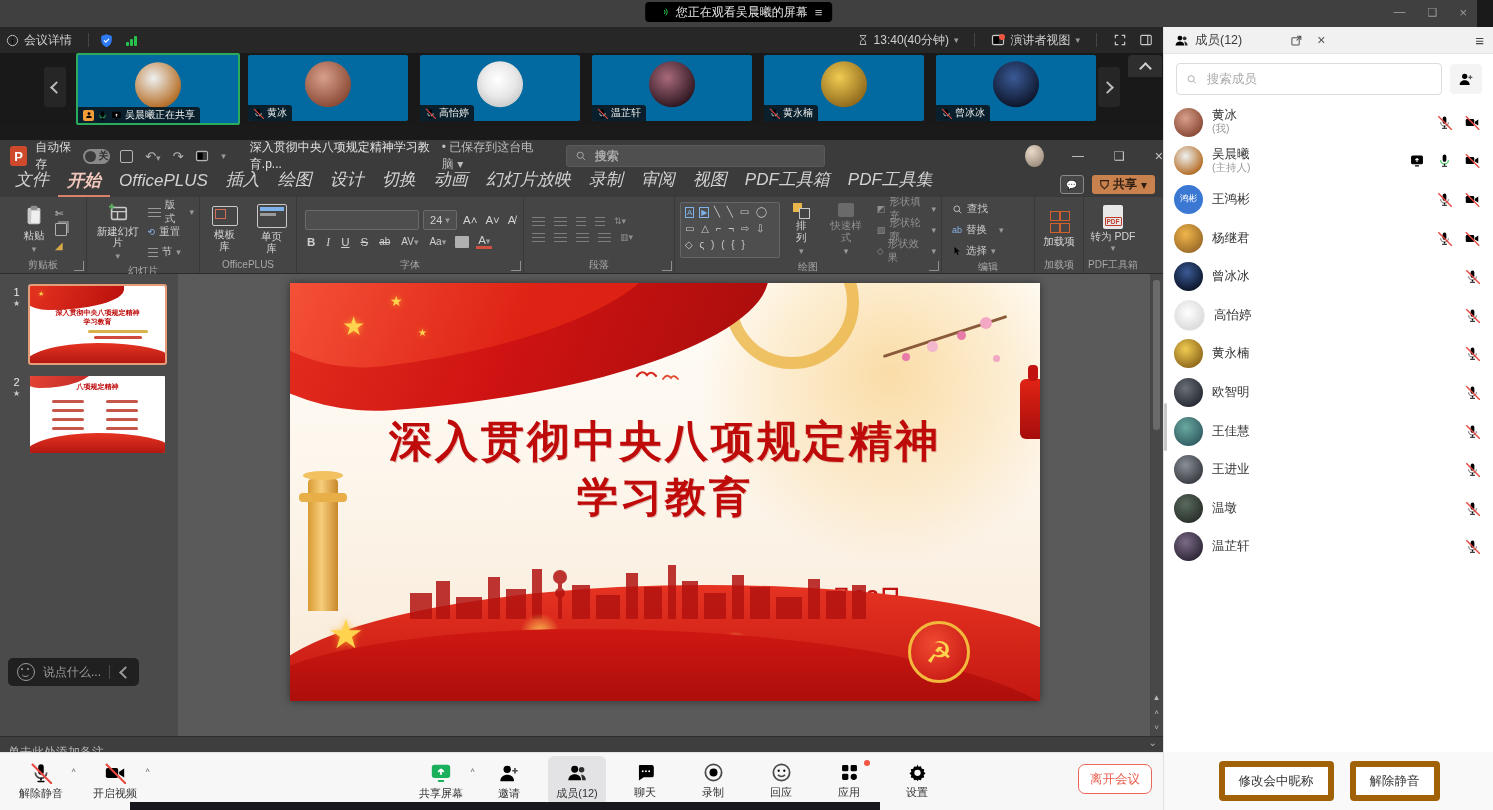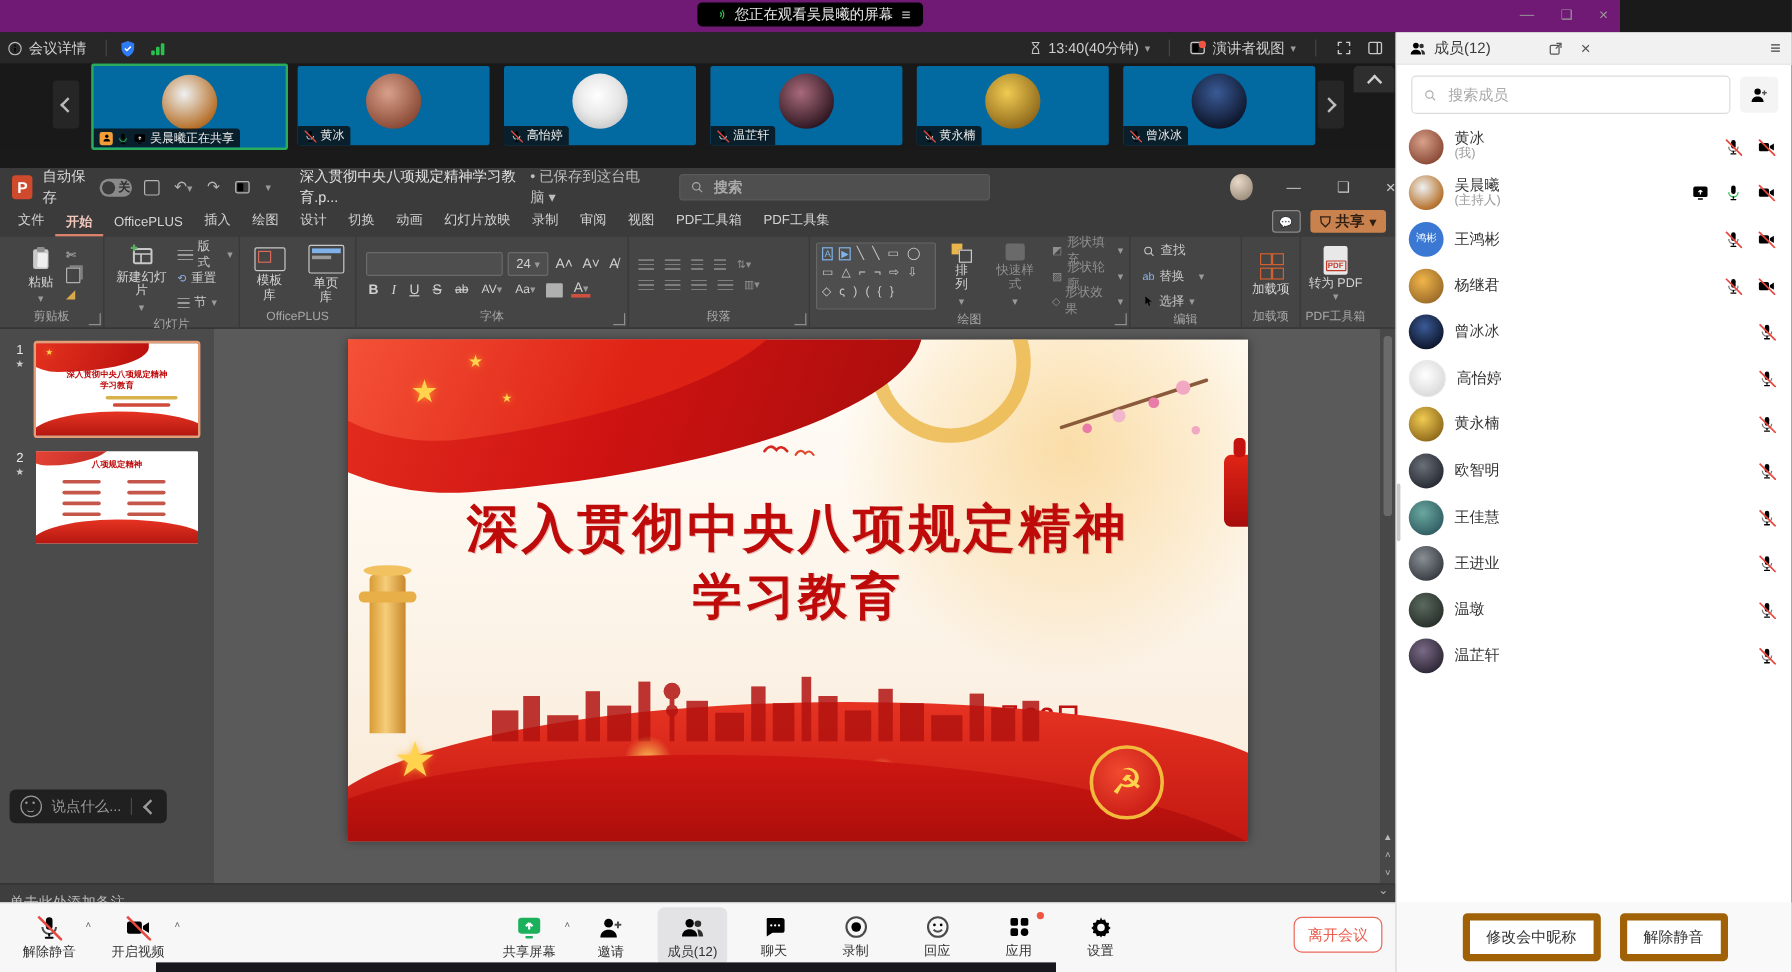--- a/index.html
+++ b/index.html
@@ -3,21 +3,21 @@
 <meta charset="utf-8">
 <style>
   html,body{margin:0;padding:0;}
   body{width:1493px;height:810px;position:relative;overflow:hidden;background:#1a1a1a;
        font-family:"Liberation Sans","DejaVu Sans",sans-serif;-webkit-font-smoothing:antialiased;}
   .abs{position:absolute;}
   .flex{display:flex;align-items:center;}
   svg.ic{display:block;}
 
   
-  .titlebar{left:0;top:0;width:1350px;height:27px;background:#701a75;}
+  .titlebar{left:0;top:0;width:1477px;height:27px;background:#404040;}
   .banner{left:50%;top:2px;transform:translateX(-50%);height:20px;background:#000;border-radius:4px;
           padding:0 10px;display:flex;align-items:center;gap:7px;color:#e8e8e8;font-size:12px;}
   .winctl{right:10px;top:0;height:24px;display:flex;align-items:center;gap:22px;color:#9b9b9b;font-size:12px;}
   .winctl span{cursor:default;}
 
   
   .meetbar{left:0;top:27px;width:1163px;height:26px;background:#272727;display:flex;align-items:center;color:#cfcfcf;font-size:12px;}
   .meetbar .sep{width:1px;height:14px;background:#454545;margin:0 10px;}
   .mb-item{display:flex;align-items:center;gap:5px;padding:0 6px;height:100%;cursor:default;}
   .sigbars{display:flex;align-items:flex-end;gap:1.5px;height:12px;}
@@ -53,21 +53,21 @@
   .doc-title{margin-left:14px;color:#e0e0e0;}
   .save-status{color:#bdbdbd;margin-left:8px;}
   .ppt-search{margin-left:26px;width:278px;height:20px;background:#4f4f4f;border:1px solid #5a5a5a;border-radius:3px;
               display:flex;align-items:center;gap:6px;padding:0 8px;color:#b5b5b5;}
   .ppt-search input{background:transparent;border:0;outline:0;color:#ffffff;font-size:12px;width:200px;font-family:inherit;font-weight:bold;}
   .ppt-search input::placeholder{color:#aaa;}
   .ppt-user{width:22px;height:22px;border-radius:50%;background:radial-gradient(circle at 35% 30%,#e8d9c8,#8a7a6a);margin-left:200px;}
   .pptctl{display:flex;align-items:center;gap:30px;color:#c9c9c9;font-size:12px;margin-left:28px;}
 
   .ppt-tabs{height:25px;display:flex;align-items:flex-end;background:#3b3b3b;padding-left:6px;position:relative;}
-  .ptab{color:#d2d2d2;font-size:11px;padding:4px 9px 6px;cursor:default;white-space:nowrap;}
+  .ptab{color:#d2d2d2;font-size:17px;padding:4px 9px 6px;cursor:default;white-space:nowrap;font-style:italic;}
   .ptab.active{color:#f2c7bc;font-weight:bold;border-bottom:2.5px solid #d9826b;padding-bottom:3.5px;}
   .tabs-right{position:absolute;right:8px;bottom:3px;display:flex;align-items:center;gap:8px;}
   .cmtbtn{width:22px;height:17px;border:1px solid #8a8a8a;border-radius:3px;color:#c9c9c9;font-size:9px;
           display:flex;align-items:center;justify-content:center;background:#474747;}
   .sharebtn{height:19px;background:#c9824d;border-radius:3px;color:#2e1d12;font-size:12px;display:flex;
             align-items:center;gap:4px;padding:0 8px;font-weight:bold;}
 
   .ribbon{height:76px;background:#454545;border-bottom:1px solid #2c2c2c;display:flex;}
   .rgroup{height:100%;border-right:1px solid #383838;position:relative;display:flex;flex-direction:column;}
   .rg-body{flex:1;display:flex;align-items:center;justify-content:center;gap:4px;padding:3px 5px 0;}

